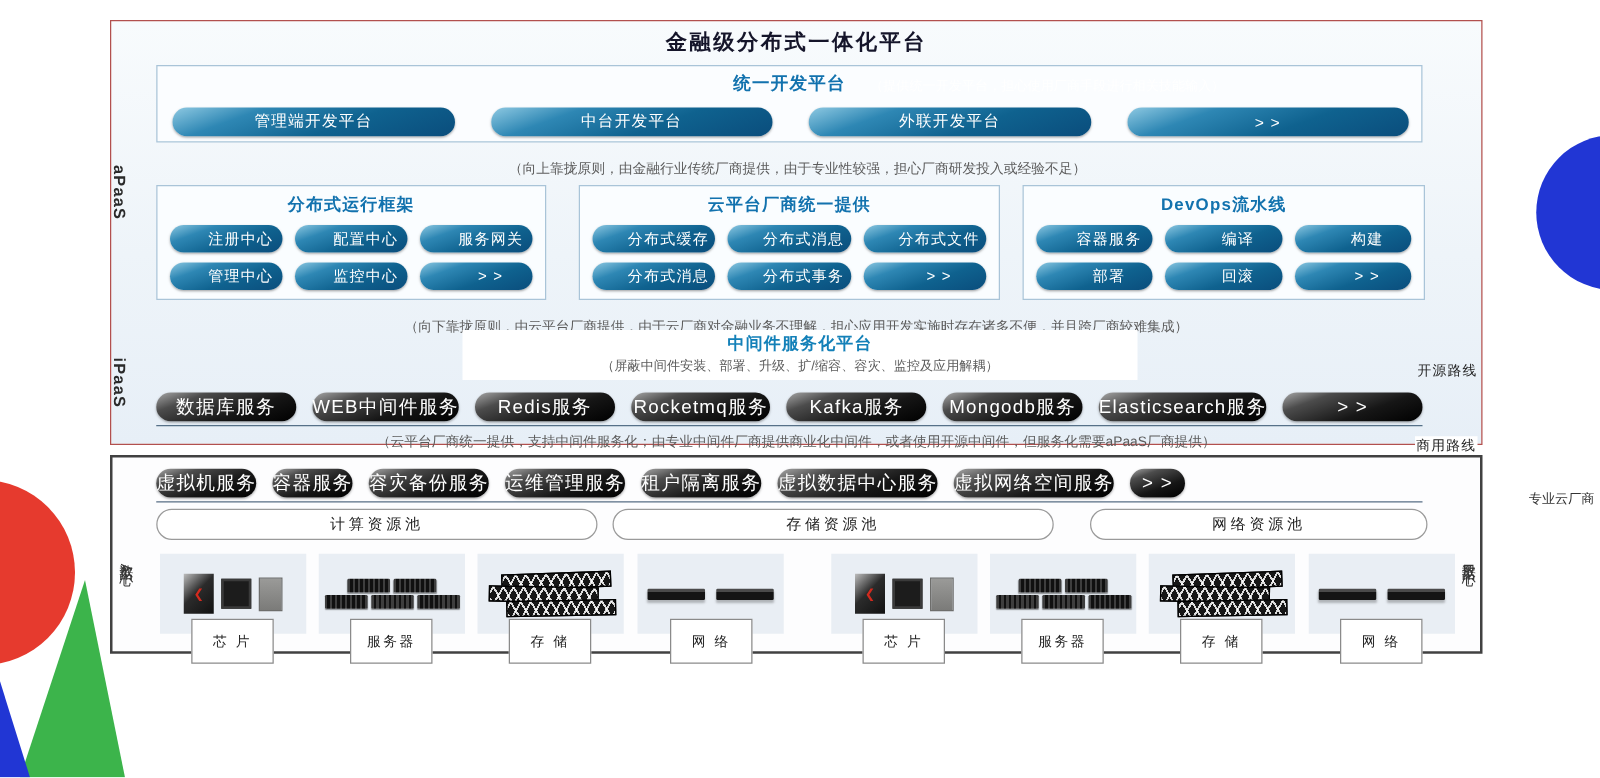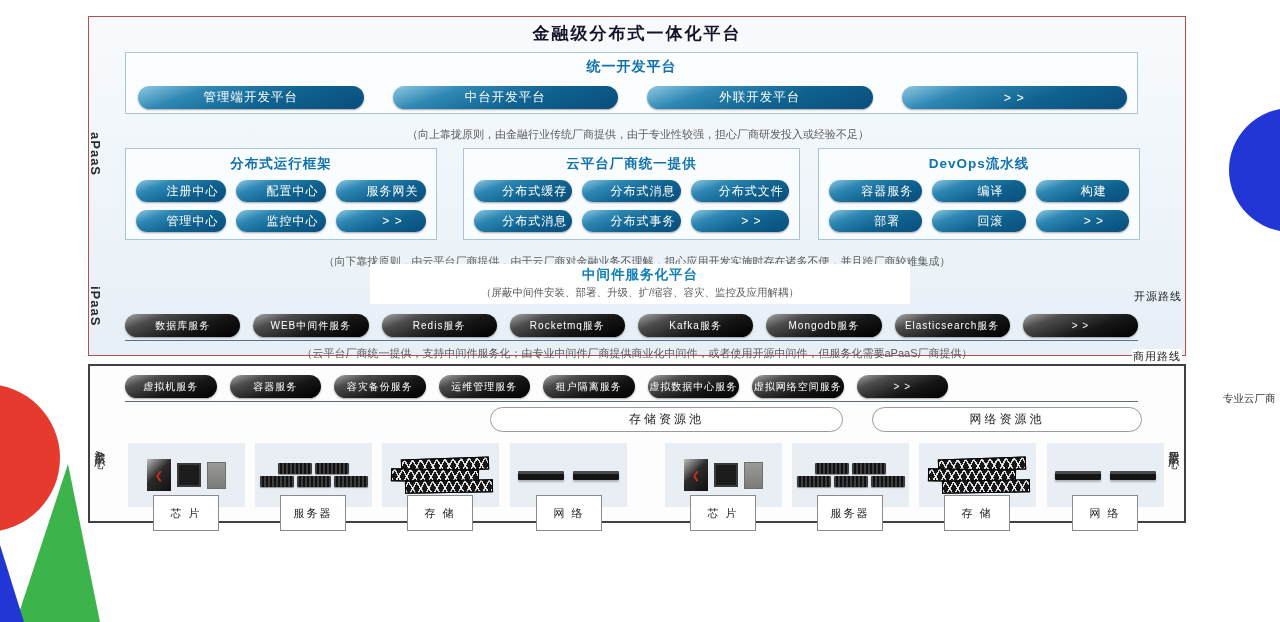--- a/index.html
+++ b/index.html
@@ -20,21 +20,21 @@
   
   #unified-box{left:125px;top:52px;width:1013px;height:62px;border:1px solid #a9c4d8;
                background:#fbfdff;box-sizing:border-box;}
   #unified-title{left:0;top:5px;width:100%;text-align:center;font-size:14px;font-weight:bold;color:#1272ae;letter-spacing:1px;}
   #unified-faint{left:570px;top:9px;font-size:10.5px;color:rgba(255,255,255,0.92);white-space:nowrap;}
   .btn-row{position:absolute;display:flex;}
   #unified-row{left:12px;top:33px;width:989px;gap:29px;}
   .pill{flex:1;height:23px;border-radius:11.5px;display:flex;align-items:center;justify-content:center;
         color:#fff;font-size:12.5px;letter-spacing:1px;box-shadow:0 1px 2px rgba(0,0,0,.35);cursor:pointer;white-space:nowrap;}
   .pill-blue{background:linear-gradient(160deg,#8ec9e2 0%,#2e87b4 26%,#0f628f 60%,#0a4d7c 100%);}
-  .pill-dark{background:linear-gradient(160deg,#a8a8a8 0%,#4c4c4c 24%,#161616 62%,#000 100%);font-size:10px;}
+  .pill-dark{background:linear-gradient(160deg,#a8a8a8 0%,#4c4c4c 24%,#161616 62%,#000 100%);font-size:15px;}
   .note{position:absolute;font-size:11px;color:#5c5c5c;text-align:center;white-space:nowrap;}
   #note-up{left:100px;top:127px;width:1076px;}
   #note-down{left:88px;top:254px;width:1098px;}
   #note-ipaas{left:88px;top:346px;width:1098px;}
   
   .subbox{position:absolute;top:148px;height:92px;border:1px solid #a9c4d8;background:#fafdff;box-sizing:border-box;}
   #box-framework{left:125px;width:312px;}
   #box-components{left:463px;width:337px;}
   #box-devops{left:818px;width:322px;}
   .subbox-title{position:absolute;left:0;top:6px;width:100%;text-align:center;font-size:13.5px;font-weight:bold;
@@ -197,20 +197,21 @@
     <div class="pill pill-dark">容器服务</div>
     <div class="pill pill-dark">容灾备份服务</div>
     <div class="pill pill-dark">运维管理服务</div>
     <div class="pill pill-dark">租户隔离服务</div>
     <div class="pill pill-dark">虚拟数据中心服务</div>
     <div class="pill pill-dark">虚拟网络空间服务</div>
     <div class="pill pill-dark">&gt; &gt;</div>
   </div>
   <div id="iaas-line" class="row-line"></div>
 
+  <div id="pool-compute" class="pool">计算资源池</div>
   <div id="pool-storage" class="pool">存储资源池</div>
   <div id="pool-network" class="pool">网络资源池</div>
 
   <div class="dc-label" id="dc-a">数据中心A</div>
 
   <div class="hw-panel" style="left:128px">
     <div class="chips">
       <div class="chip1">
           <span>❮</span>
         </div>

